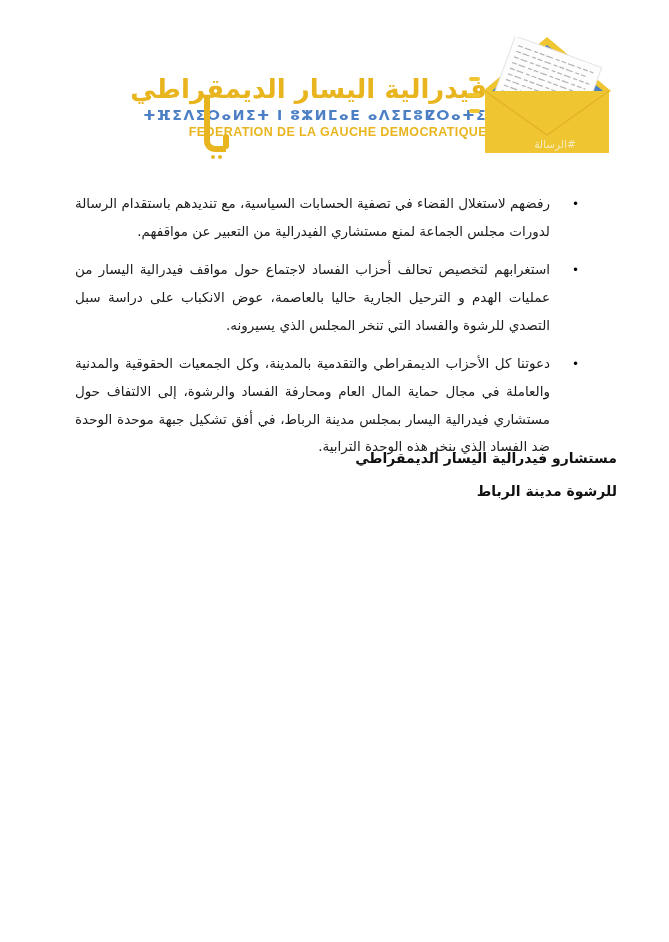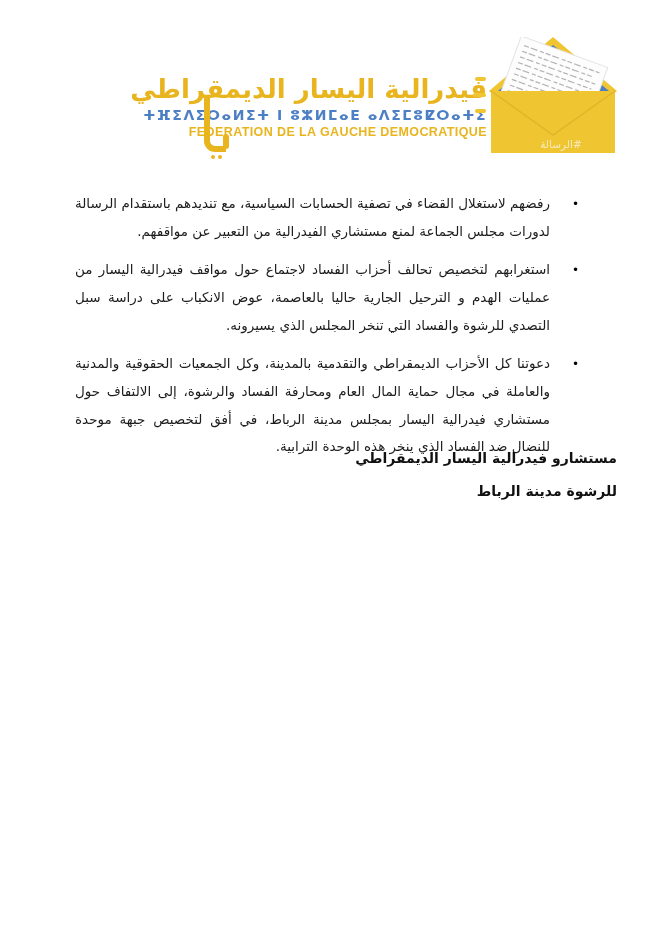--- a/index.html
+++ b/index.html
@@ -41,21 +41,21 @@
   }
   .yaa-tail::after{ 
     content:""; position:absolute; right:-3px; bottom:-3px;
     width:6px; height:15px; border-radius:3px; background:#E9B51F;
   }
   .yaa-tail::before{ 
     content:""; position:absolute; left:1px; bottom:-13px;
     width:4px; height:4px; border-radius:50%;
     background:#E9B51F; box-shadow:7px 0 0 #E9B51F;
   }
-  .envelope{ position:absolute; top:37px; right:50px; width:146px; height:122px; }
+  .envelope{ position:absolute; top:37px; right:56px; width:146px; height:122px; }
 
   
   .content{
     position:absolute; top:190px; left:75px; right:104px;
     direction:rtl;
     font-size:13.5px; line-height:2.05; color:#1c1c1c;
     text-align:justify;
   }
   .content ul{ list-style:none; margin:0; padding:0; }
   .content li{ position:relative; padding-right:15px; margin-bottom:11px; }
@@ -129,21 +129,21 @@
       <li>
         <span class="li-dot">•</span>
         <span>رفضهم لاستغلال القضاء في تصفية الحسابات السياسية، مع تنديدهم باستقدام الرسالة لدورات مجلس الجماعة لمنع مستشاري الفيدرالية من التعبير عن مواقفهم.</span>
       </li>
       <li>
         <span class="li-dot">•</span>
         <span>استغرابهم لتخصيص تحالف أحزاب الفساد لاجتماع حول مواقف فيدرالية اليسار من عمليات الهدم و الترحيل الجارية حاليا بالعاصمة، عوض الانكباب على دراسة سبل التصدي للرشوة والفساد التي تنخر المجلس الذي يسيرونه.</span>
       </li>
       <li>
         <span class="li-dot">•</span>
-        <span>دعوتنا كل الأحزاب الديمقراطي والتقدمية بالمدينة، وكل الجمعيات الحقوقية والمدنية والعاملة في مجال حماية المال العام ومحارفة الفساد والرشوة، إلى الالتفاف حول مستشاري فيدرالية اليسار بمجلس مدينة الرباط، في أفق لتخصيص جبهة موحدة للنضال ضد الفساد الذي ينخر هذه الوحدة الترابية.</span>
+        <span>دعوتنا كل الأحزاب الديمقراطي والتقدمية بالمدينة، وكل الجمعيات الحقوقية والمدنية والعاملة في مجال حماية المال العام ومحارفة الفساد والرشوة، إلى الالتفاف حول مستشاري فيدرالية اليسار بمجلس مدينة الرباط، في أفق تشكيل جبهة موحدة الوحدة ضد الفساد الذي ينخر هذه الوحدة الترابية.</span>
       </li>
     </ul>
   </main>
 
   <footer class="signature">
     <p class="sig-line">مستشارو فيدرالية اليسار الديمقراطي</p>
     <p class="sig-line">للرشوة مدينة الرباط</p>
   </footer>
 
 </div>

